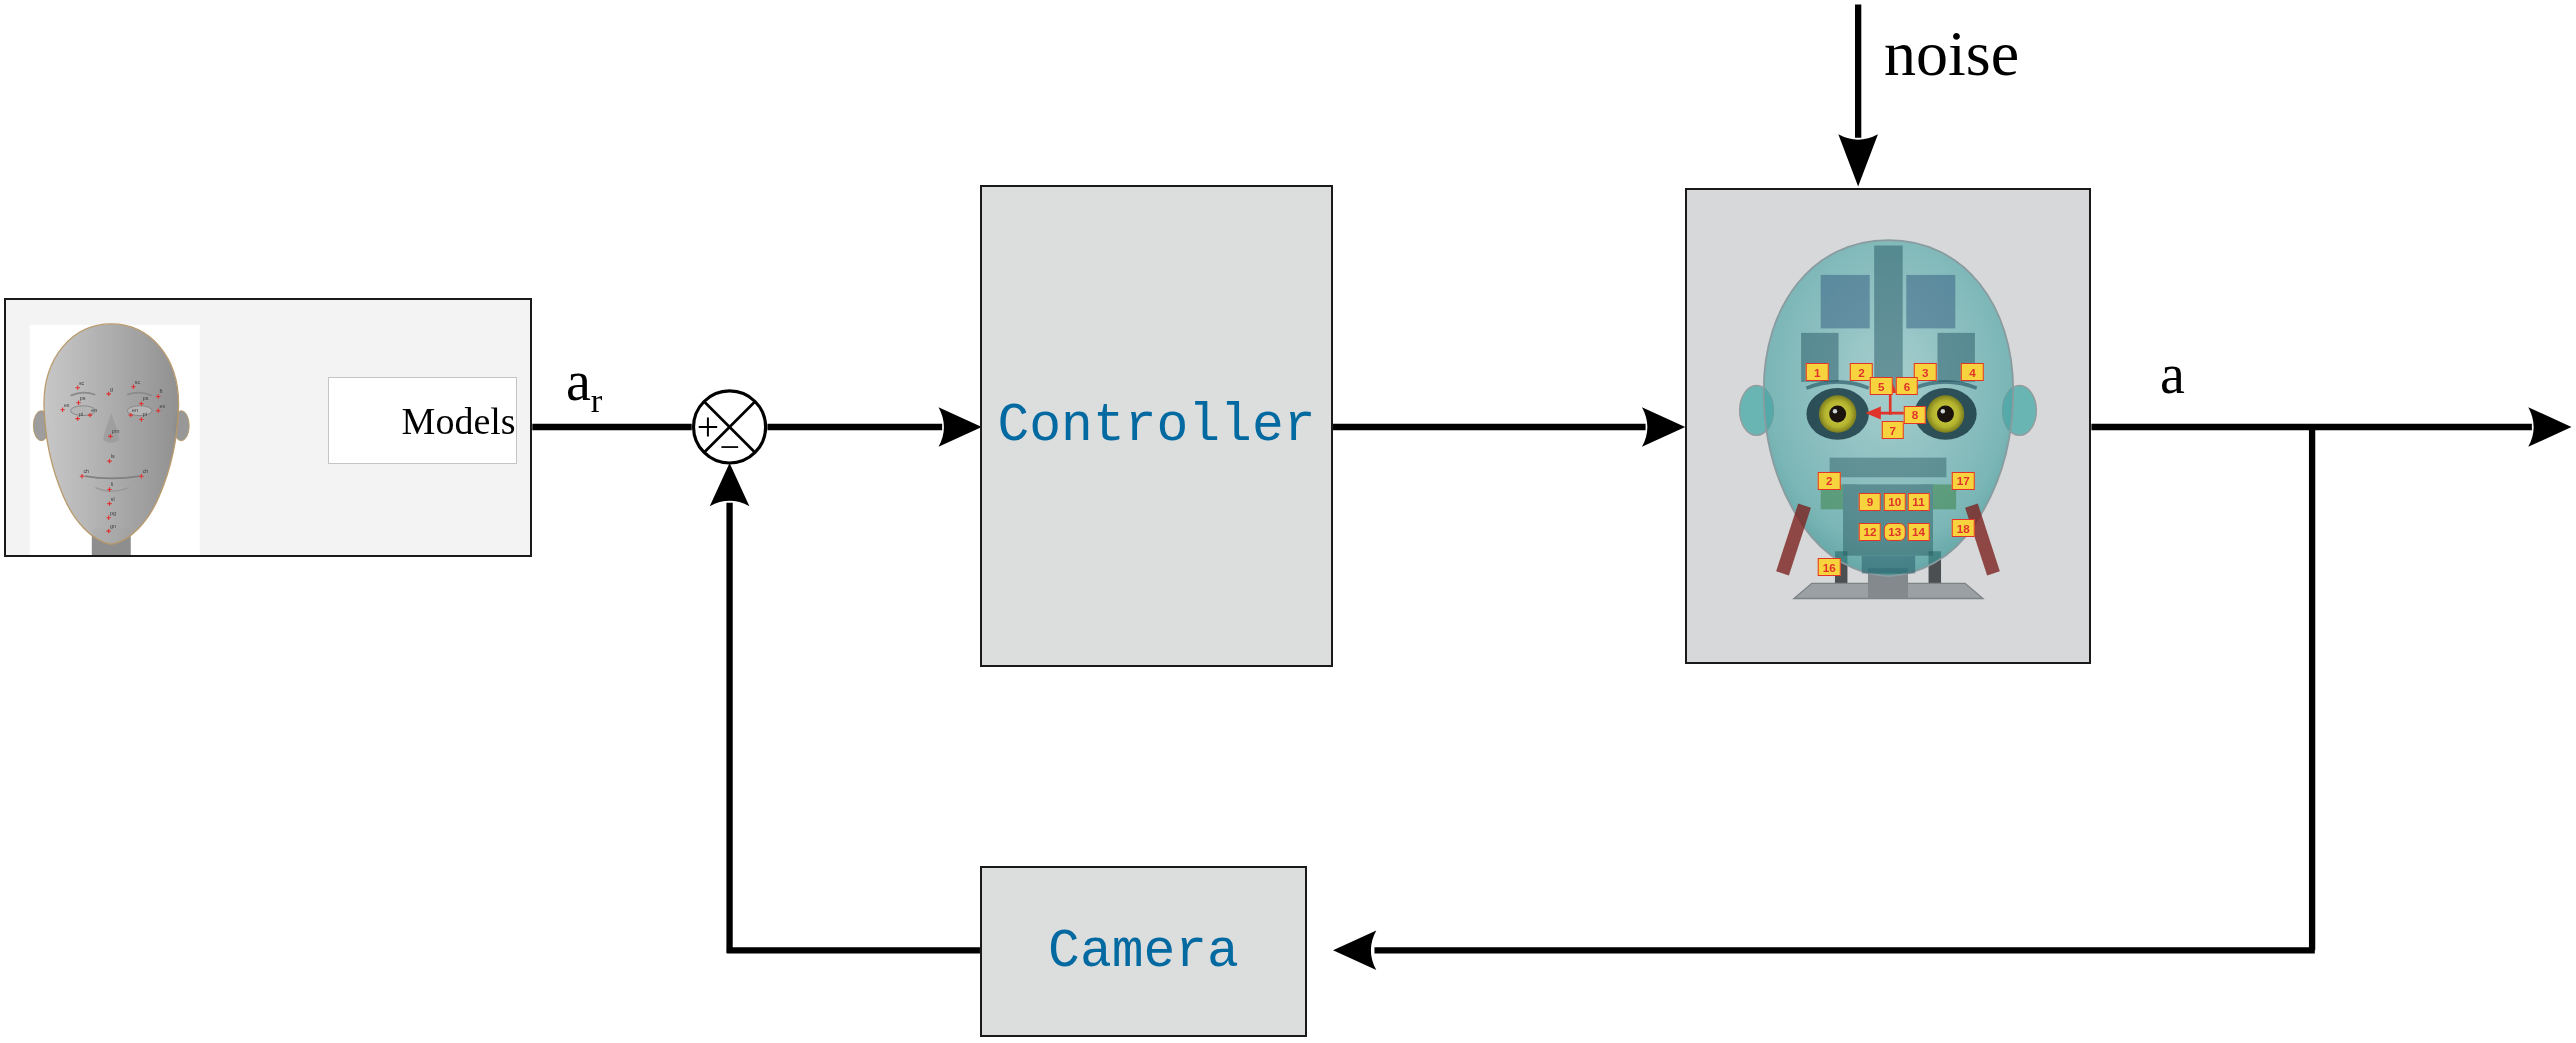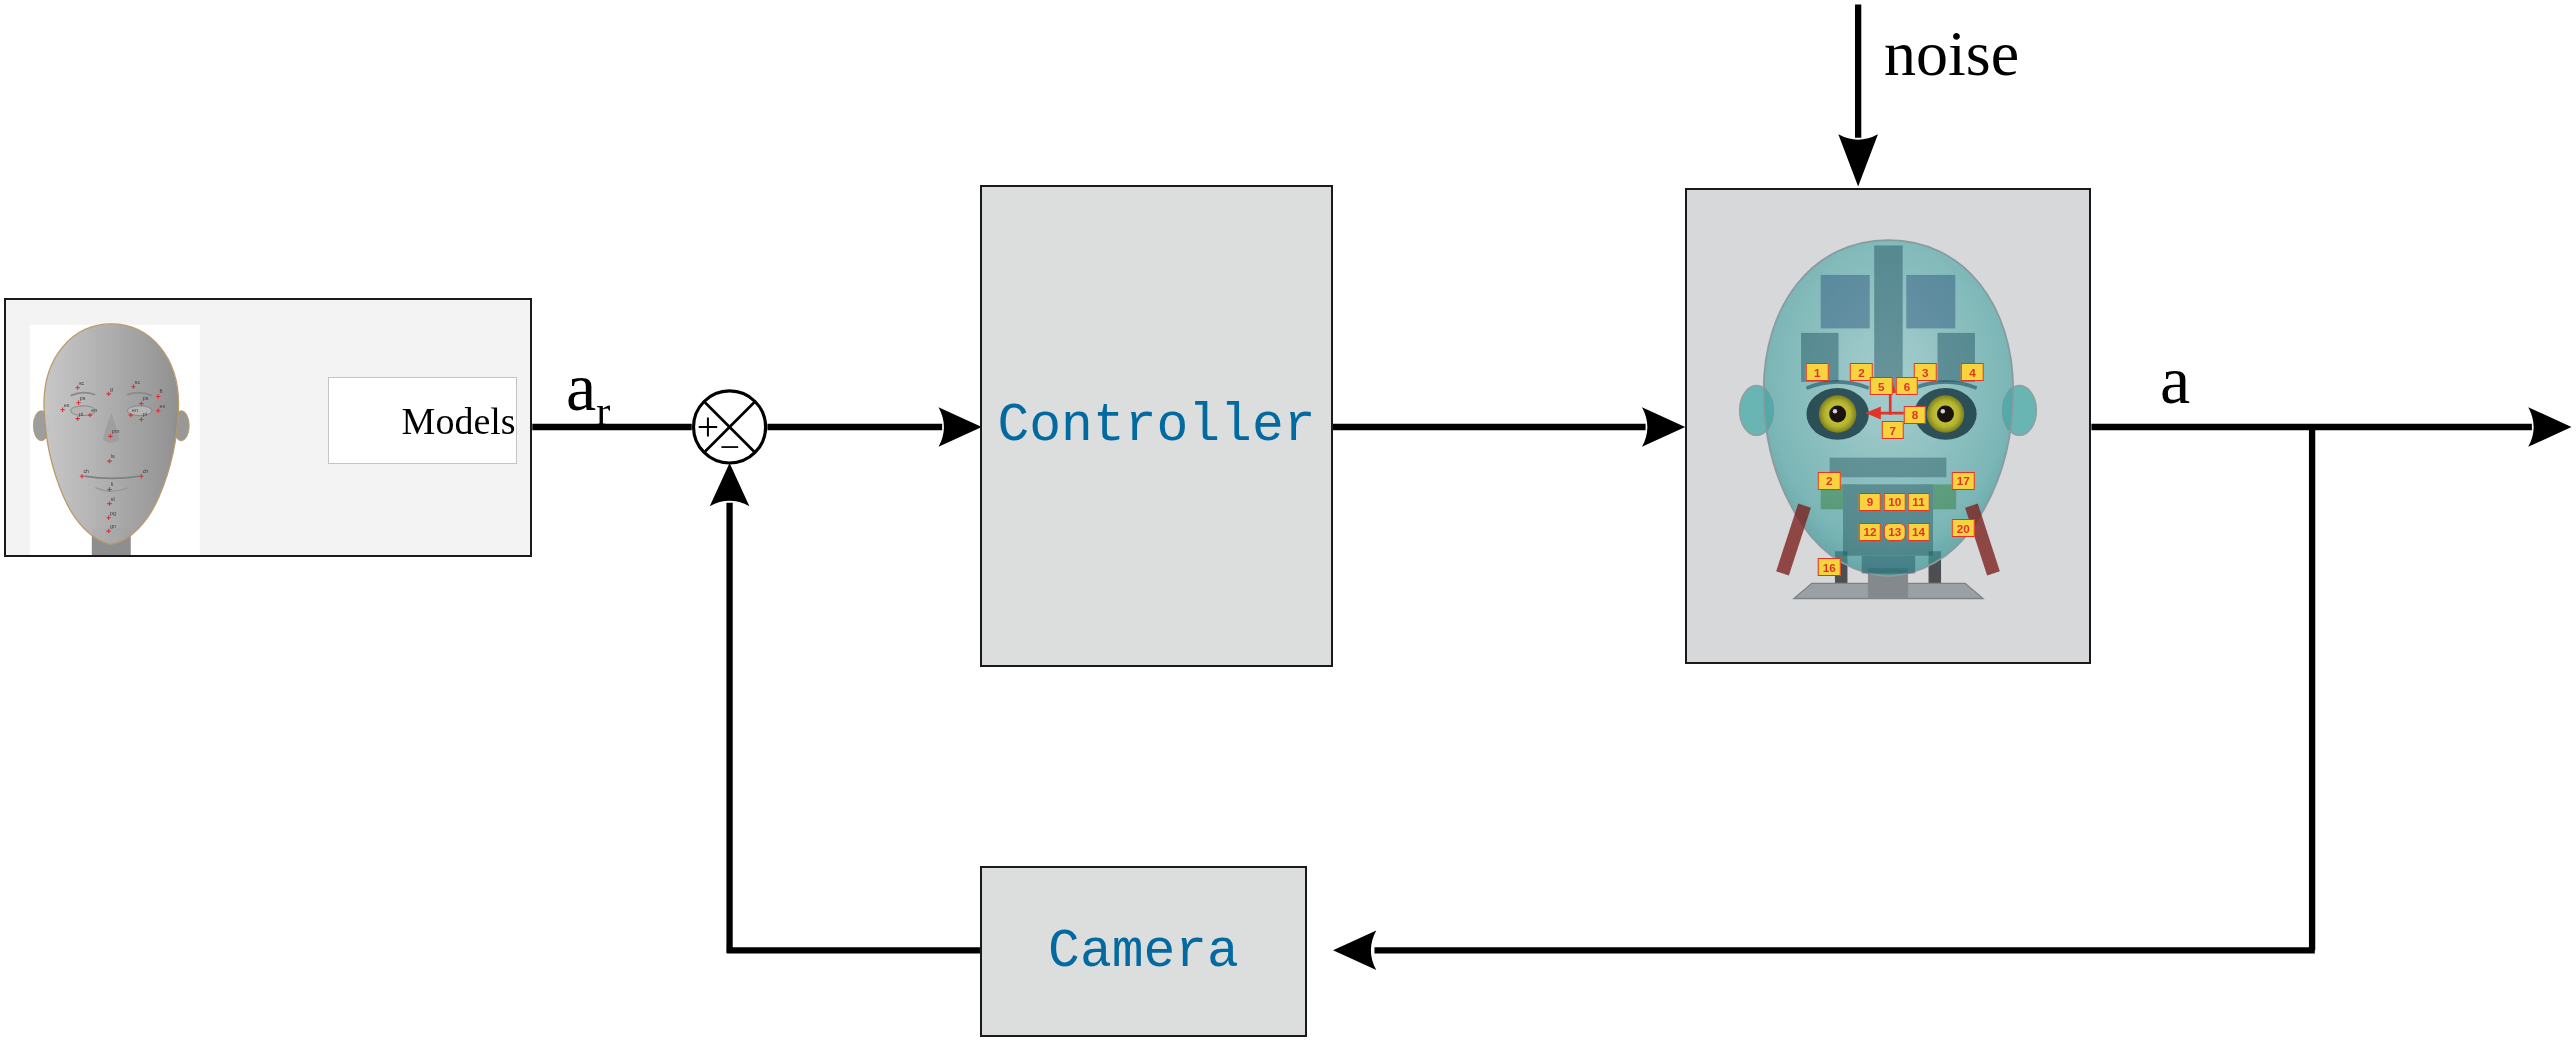--- a/index.html
+++ b/index.html
@@ -6,21 +6,21 @@
   .canvas{position:relative;width:2576px;height:1044px;background:#ffffff;overflow:hidden;
           font-family:"Liberation Serif", serif;}
   svg{display:block;}
   .wires{position:absolute;left:0;top:0;}
   .box{position:absolute;box-sizing:border-box;display:flex;align-items:center;justify-content:center;}
   .gray-box{background:#dcdddd;border:2.7px solid #1a1a1a;}
   .box-label{font-family:Liberation Mono, monospace;font-size:53px;color:#0369a1;white-space:nowrap;}
   .face-box{background:#f2f3f2;border:2.7px solid #1a1a1a;}
   .models-box{background:#ffffff;border:1.8px solid #c4c4c4;}
   .models-label{font-family:"Liberation Serif", serif;font-size:38px;color:#000;}
-  .sig-label{position:absolute;font-family:"Liberation Serif", serif;font-size:68px;color:#000;
+  .sig-label{position:absolute;font-family:"Liberation Serif", serif;font-size:56px;color:#000;
              line-height:1;white-space:nowrap;}
   .sig-label sub{font-size:0.62em;line-height:0;}
   .tag{position:absolute;width:22.5px;height:18px;transform:translate(-50%,-50%);
        background:#f7d33e;border:1.8px solid #e0342b;color:#e0342b;
        font-family:"Liberation Sans", sans-serif;font-weight:bold;font-size:11.7px;
        display:flex;align-items:center;justify-content:center;box-sizing:border-box;}
   .lm-cross{stroke:#e03030;stroke-width:1.2;fill:none;}
   .lm-label{font-family:"Liberation Sans", sans-serif;font-size:6px;fill:#3a3a3a;}
   .robot-stage{position:absolute;left:0;top:0;width:100%;height:100%;}
 </style>
@@ -210,21 +210,21 @@
         <div class="tag" style="left: 56.7%; top: 47.6%;">8</div>
         <div class="tag" style="left: 45.5%; top: 66.1%;">9</div>
         <div class="tag" style="left: 51.7%; top: 66.1%; text-align: center;">10</div>
         <div class="tag" style="left: 57.6%; top: 66.1%;">11</div>
         <div class="tag" style="left: 45.5%; top: 72.4%;">12</div>
         <div class="tag" style="left: 51.7%; top: 72.4%; border-radius: 6px;">13</div>
         <div class="tag" style="left: 57.6%; top: 72.4%;">14</div>
         <div class="tag" style="left: 35.4%; top: 61.6%;">2</div>
         <div class="tag" style="left: 35.4%; top: 71.7%; margin-top: 39px;">16</div>
         <div class="tag" style="left: 68.7%; top: 61.6%;">17</div>
-        <div class="tag" style="left: 68.7%; top: 71.7%;">20</div>
+        <div class="tag" style="left: 68.7%; top: 71.7%;">18</div>
       </div>
   </div>
 
   <div class="box gray-box" style="left:980px;top:866px;width:327px;height:171px;">
     <span class="box-label">Camera</span>
   </div>
 
   <div class="sig-label" style="left:566px;top:353px;">
     <span>a</span><sub>r</sub>
   </div>

